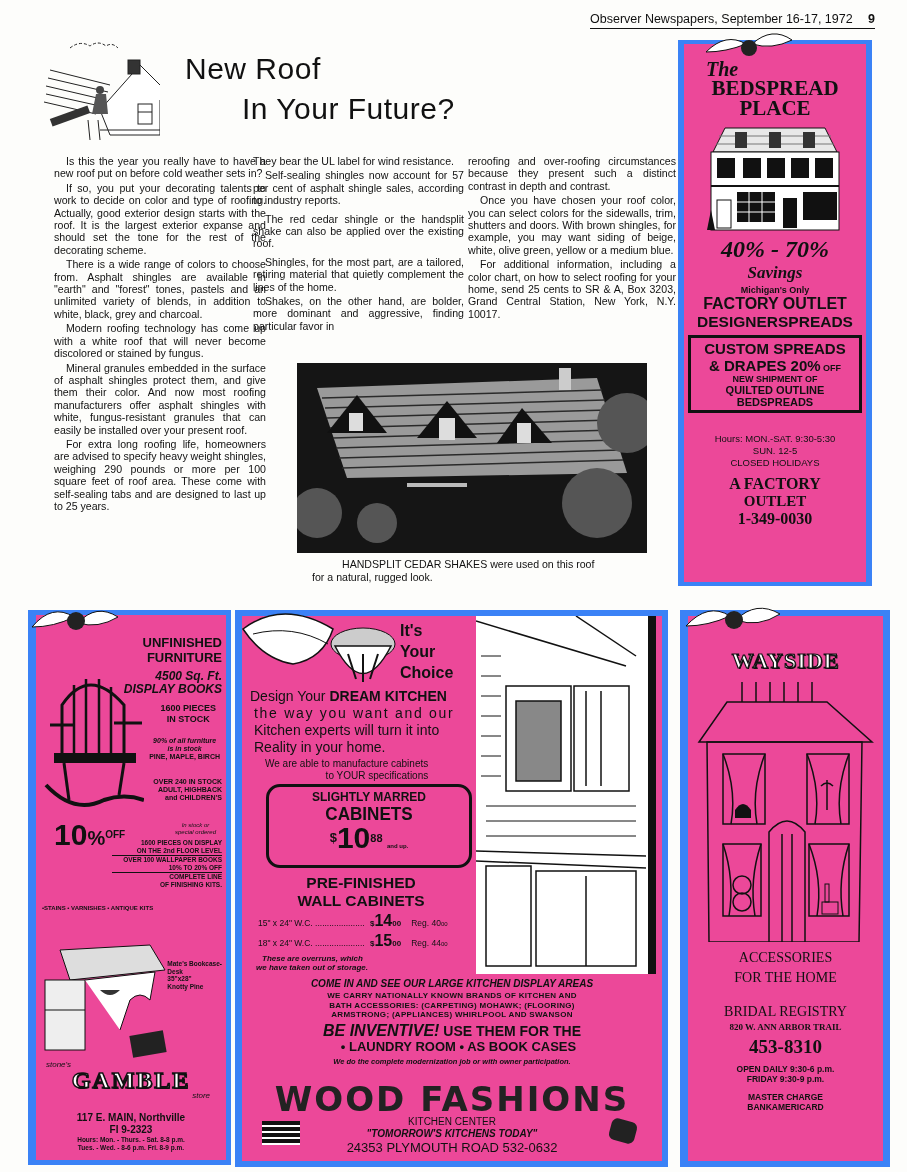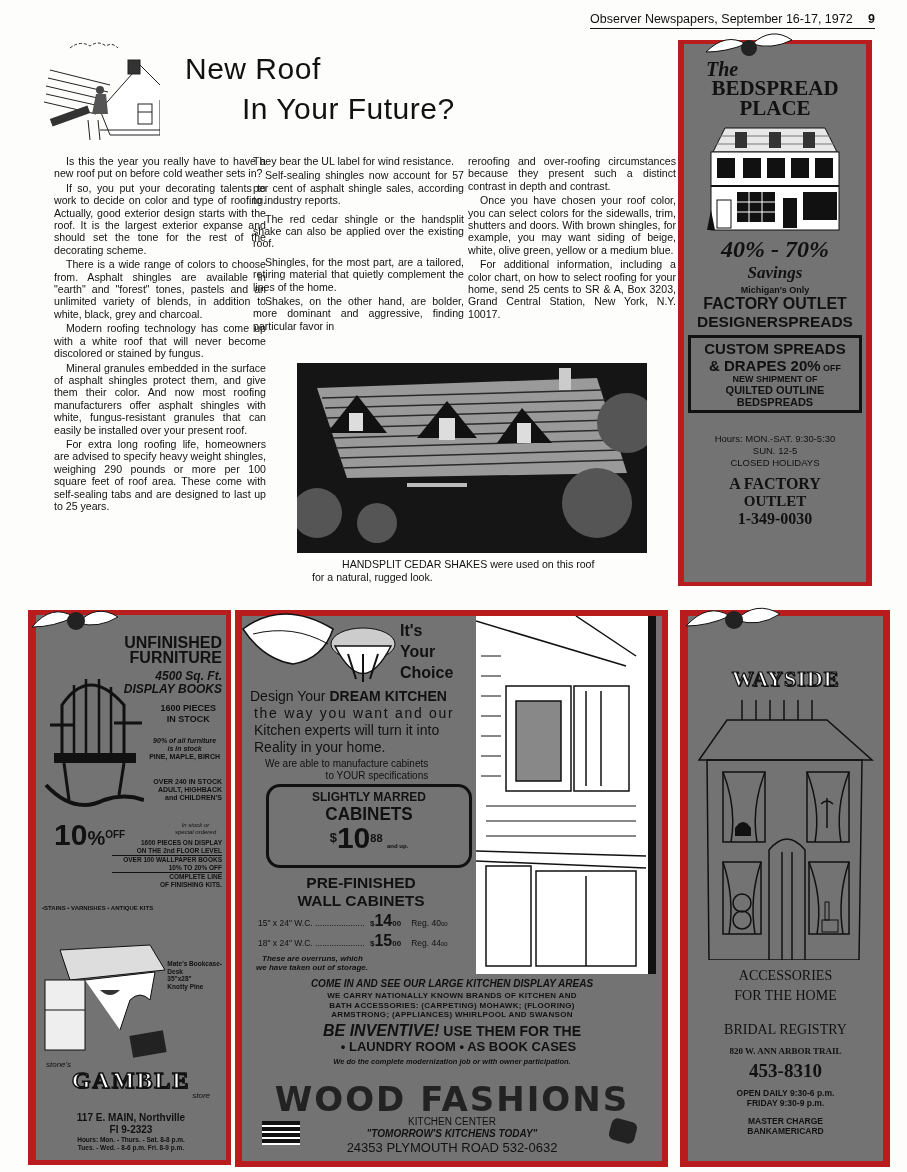--- a/index.html
+++ b/index.html
@@ -6,21 +6,21 @@
   body { width:907px; height:1172px; background:#fdfdfb; position:relative; overflow:hidden; font-family:"Liberation Sans", sans-serif; color:#111; }
   .abs { position:absolute; }
   .masthead { left:590px; top:12px; width:285px; font-size:12.5px; border-bottom:1.5px solid #111; padding-bottom:2px; display:flex; justify-content:space-between; }
   .headline1 { left:185px; top:52px; font-size:30px; font-weight:normal; letter-spacing:0.5px; }
   .headline2 { left:242px; top:92px; font-size:30px; letter-spacing:0.5px; }
   .col { font-size:10.6px; line-height:12.4px; text-align:justify; }
   .col p { margin:0 0 2px 0; text-indent:12px; }
   .photo { left:297px; top:363px; width:350px; height:190px; background:#1a1a1a; overflow:hidden; }
   .caption { left:312px; top:558px; font-size:10.6px; width:340px; line-height:12.5px; }
   .caption .cap1 { padding-left:30px; }
-  .box { border:5px solid #b91c1c; background:#737373; }
+  .box { border:5px solid #3b82f6; background:#ec4899; }
   .bedspread { left:678px; top:40px; width:182px; height:538px; border-width:4px 6px 4px 6px; }
   .ctr { text-align:center; }
   .serif { font-family:"Liberation Serif", serif; }
   .furn { left:28px; top:610px; width:190px; height:545px; border-width:5px 5px 5px 8px; }
   .kitchen { left:235px; top:610px; width:420px; height:545px; border-width:6px 6px 6px 7px; }
   .wayside { left:680px; top:610px; width:195px; height:545px; border-width:6px 7px 6px 8px; }
   .leaf { position:absolute; }
 </style>
 </head>
 <body>
@@ -191,21 +191,21 @@
       </g>
     <rect x="10" y="88" width="82" height="10" fill="#111"></rect>
     <line x1="6" y1="60" x2="30" y2="60" stroke="#111" stroke-width="3"></line>
     <line x1="70" y1="58" x2="98" y2="58" stroke="#111" stroke-width="3"></line>
     <g stroke="#111" stroke-width="3">
         <line x1="20" y1="98" x2="25" y2="135"></line>
         <line x1="80" y1="98" x2="75" y2="130"></line>
       </g>
     <path d="M2 120 Q30 150 60 135 Q80 128 100 135" stroke="#111" stroke-width="4" fill="none"></path>
   </svg>
-  <div style="position:absolute;right:4px;top:20px;text-align:right;font-weight:bold;font-size:16px;line-height:15px;">
+  <div style="position:absolute;right:4px;top:20px;text-align:right;font-weight:bold;font-size:13px;line-height:15px;">
     <div>UNFINISHED</div>
     <div>FURNITURE</div>
   </div>
   <div style="position:absolute;right:4px;top:55px;text-align:right;font-weight:bold;font-style:italic;font-size:12px;line-height:13px;">
     <div>4500 Sq. Ft.</div>
     <div>DISPLAY BOOKS</div>
   </div>
   <div style="position:absolute;right:10px;top:88px;text-align:center;font-weight:bold;font-size:9px;line-height:11px;">
     <div>1600 PIECES</div>
     <div>IN STOCK</div>
@@ -372,21 +372,21 @@
     <div style="font-size:13px;line-height:15px;">24353 PLYMOUTH ROAD 532-0632</div>
   </div>
 </div>
 
 <div class="abs box wayside">
   <svg class="leaf" style="left:-4px;top:-14px;" width="100" height="36" viewBox="0 0 100 36">
     <path d="M2 24 q22 -24 44 -10 q-22 10 -44 10z" fill="#fff" stroke="#111"></path>
     <path d="M52 18 q20 -20 44 -6 q-22 14 -44 6z" fill="#fff" stroke="#111"></path>
     <circle cx="50" cy="18" r="9" fill="#222"></circle>
   </svg>
-  <div class="serif ctr" style="margin-top:50px;font-size:22px;font-weight:bold;letter-spacing:1px;color:#fff;-webkit-text-stroke:1.2px #111;text-shadow:1px 1px 0 #111;font-family:Liberation Serif, serif;">WAYSIDE</div>
+  <div class="serif ctr" style="margin-top:32px;font-size:22px;font-weight:bold;letter-spacing:1px;color:#fff;-webkit-text-stroke:1.2px #111;text-shadow:1px 1px 0 #111;font-family:Liberation Serif, serif;">WAYSIDE</div>
   <svg style="display:block;margin:6px auto 0;" width="178" height="262" viewBox="0 0 178 262">
     <g stroke="#111" stroke-width="1.5" fill="none">
       <line x1="45" y1="2" x2="45" y2="22"></line>
         <line x1="59" y1="2" x2="59" y2="22"></line>
         <line x1="73" y1="2" x2="73" y2="22"></line>
         <line x1="87" y1="2" x2="87" y2="22"></line>
         <line x1="101" y1="2" x2="101" y2="22"></line>
         <line x1="115" y1="2" x2="115" y2="22"></line>
       <polygon points="30,22 130,22 175,62 2,62"></polygon>
       <polygon points="10,62 165,62 162,262 12,262"></polygon>
@@ -407,21 +407,21 @@
     <circle cx="45" cy="205" r="9" fill="none" stroke="#111" stroke-width="1.5"></circle>
       <circle cx="45" cy="222" r="9" fill="none" stroke="#111" stroke-width="1.5"></circle>
     <rect x="125" y="222" width="16" height="12" fill="none" stroke="#111"></rect>
     <rect x="128" y="204" width="4" height="18" fill="none" stroke="#111"></rect>
   </svg>
   <div class="serif ctr" style="font-size:14px;margin-top:6px;line-height:20px;">
     <div>ACCESSORIES</div>
     <div>FOR THE HOME</div>
   </div>
   <div class="serif ctr" style="font-size:14px;margin-top:16px;">BRIDAL REGISTRY</div>
-  <div class="serif ctr" style="font-size:9px;font-weight:bold;margin-top:8px;">820 W. ANN ARBOR TRAIL</div>
+  <div class="serif ctr" style="font-size:9px;font-weight:bold;margin-top:2px;">820 W. ANN ARBOR TRAIL</div>
   <div class="serif ctr" style="font-size:19px;font-weight:bold;margin-top:4px;">453-8310</div>
   <div class="ctr" style="font-size:8.5px;font-weight:bold;margin-top:6px;line-height:10px;">
     <div>OPEN DAILY 9:30-6 p.m.</div>
     <div>FRIDAY 9:30-9 p.m.</div>
   </div>
   <div class="ctr" style="font-size:8.5px;font-weight:bold;margin-top:8px;line-height:10px;">
     <div>MASTER CHARGE</div>
     <div>BANKAMERICARD</div>
   </div>
 </div>

